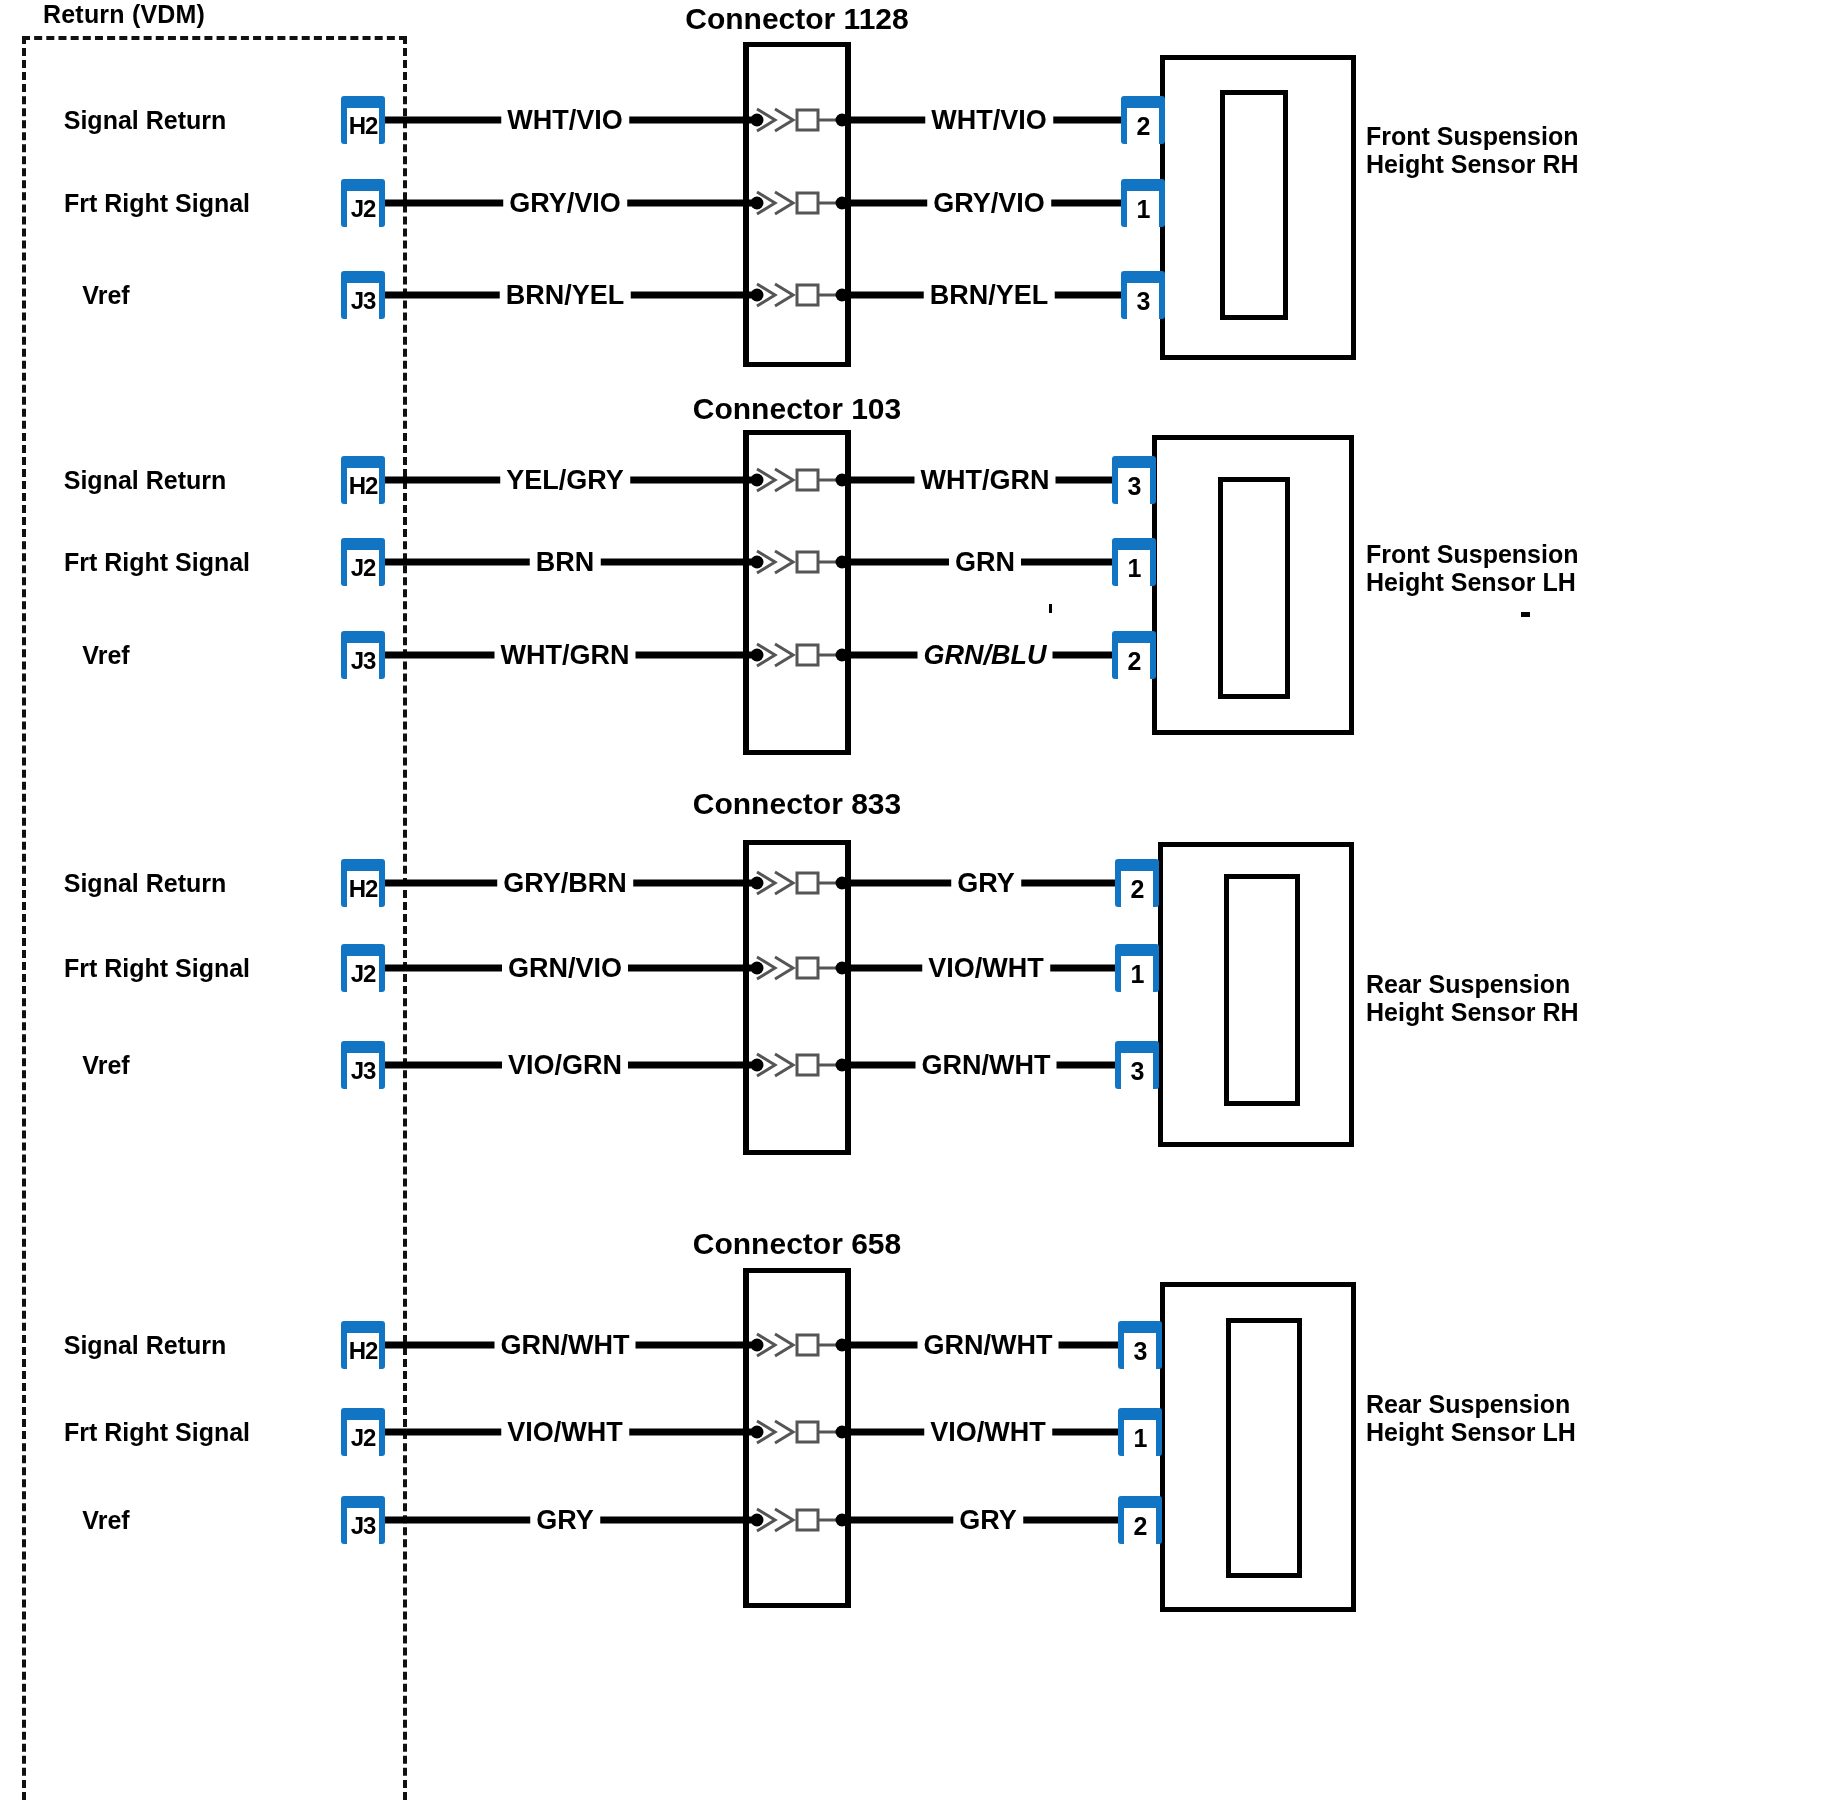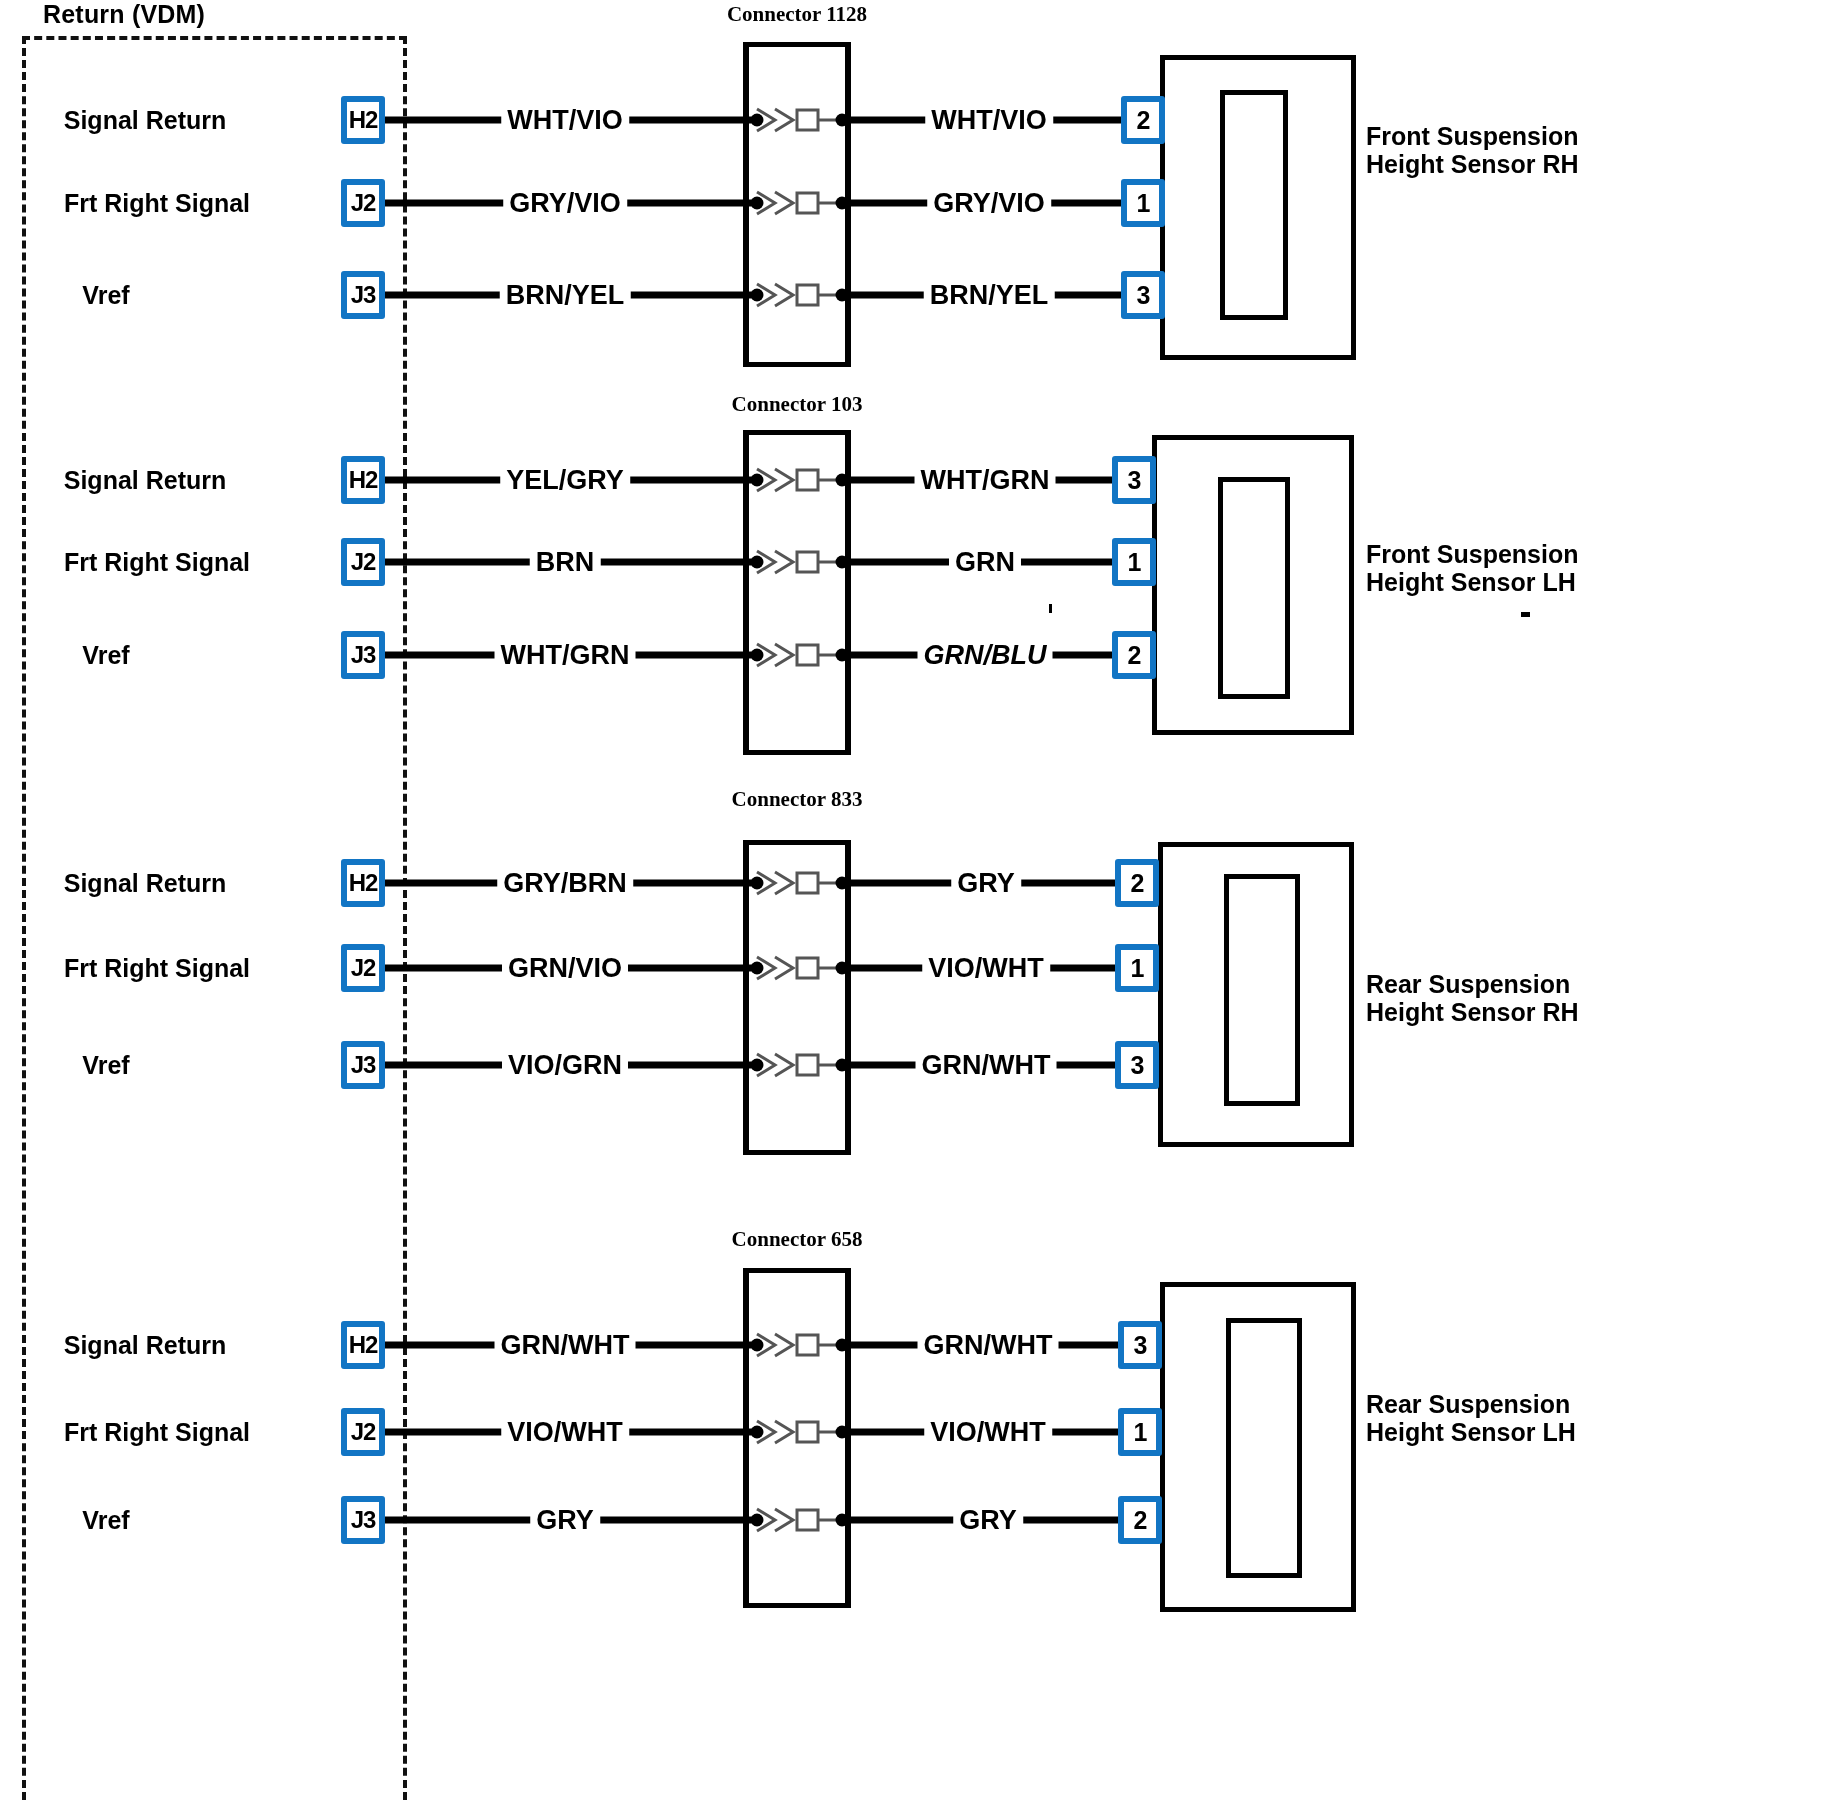--- a/index.html
+++ b/index.html
@@ -33,21 +33,21 @@
     transform:translateY(-50%);
   }
 
   
   .chip{
     position:absolute;
     width:44px;height:48px;
     background:#1275c4;
     border-radius:3px;
     transform:translate(-50%,-50%);
-    display:flex;align-items:center;justify-content:center;
+    display:flex;align-items:flex-end;justify-content:center;
     box-sizing:border-box;
   }
   .chip > span{
     display:block;
     background:#ffffff;
     width:32px;height:36px;
     line-height:36px;
     text-align:center;
     font-size:25px;font-weight:bold;
     color:#000;
@@ -69,23 +69,22 @@
     transform:translate(-50%,-50%);
     line-height:1;
   }
   .dot{
     position:absolute;width:13px;height:13px;border-radius:50%;
     background:#000;transform:translate(-50%,-50%);
   }
 
   
   .conn-title{
-    position:absolute;font-size:21px;font-weight:bold;white-space:nowrap;
+    position:absolute;font-size:30px;font-weight:bold;white-space:nowrap;
     transform:translateX(-50%);
-    font-family:Liberation Serif, serif;
   }
   .conn-box{
     position:absolute;
     border:5px solid #000;
     border-left-width:6px;border-right-width:6px;
     box-sizing:border-box;
     background:transparent;
     transform:translateX(-50%);
   }
 

